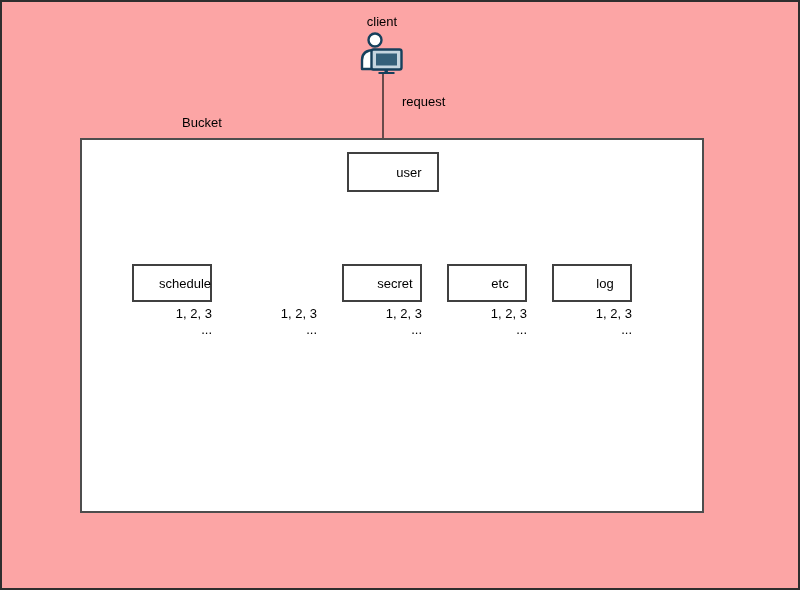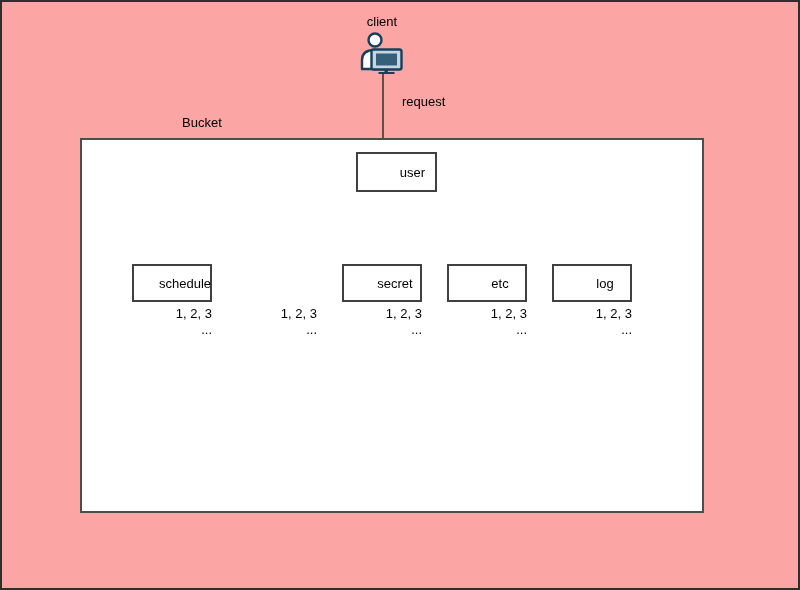--- a/index.html
+++ b/index.html
@@ -46,21 +46,21 @@
     position: absolute;
     box-sizing: border-box;
     background: #ffffff;
     border: 2px solid #404040;
     display: flex;
     align-items: center;
     justify-content: center;
     font-size: 13px;
     z-index: 2;
   }
-  .user-node { left: 354px; top: 150px; width: 81px; height: 40px; padding-left: 32px; }
+  .user-node { left: 345px; top: 150px; width: 92px; height: 40px; padding-left: 32px; }
   .item-node { top: 262px; width: 80px; height: 38px; padding-left: 26px; }
   .sub {
     position: absolute;
     width: 80px;
     text-align: right;
     font-size: 13px;
     line-height: 15px;
   }
 </style>
 </head>

